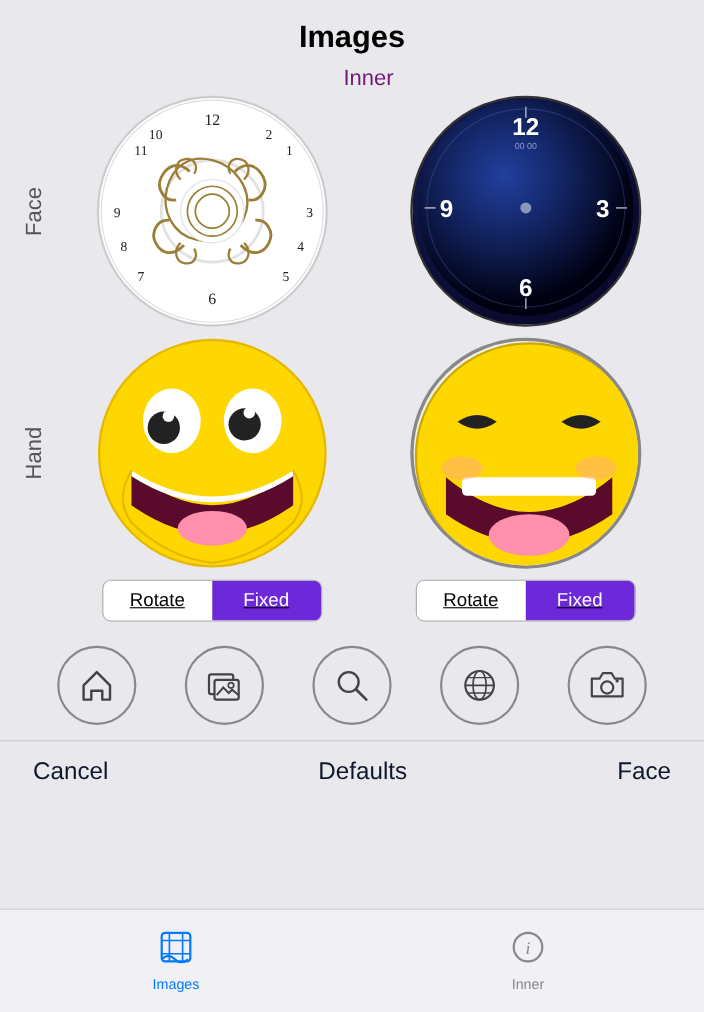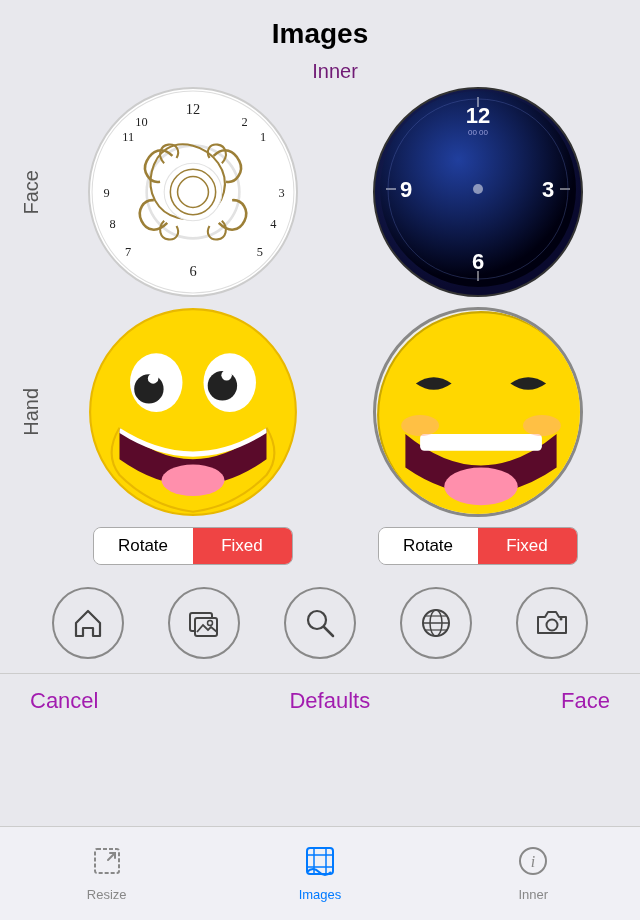--- a/index.html
+++ b/index.html
@@ -105,35 +105,36 @@
       margin-top: 10px;
       margin-bottom: 14px;
     }
 
     .toggle-group {
       display: flex;
       border: 1.5px solid #aaa;
       border-radius: 8px;
       overflow: hidden;
       width: 200px;
+      text-decoration: underline;
     }
 
     .toggle-btn {
       flex: 1;
       padding: 8px 0;
       text-align: center;
       font-size: 17px;
       cursor: pointer;
       background: #fff;
       color: #000;
       border: none;
     }
 
     .toggle-btn.active {
-      background: #ef4444;
+      background: #6d28d9;
       color: #fff;
     }
 
     
     .icon-row {
       display: flex;
       justify-content: space-around;
       align-items: center;
       padding: 8px 10px 14px;
     }
@@ -156,21 +157,21 @@
     .action-bar {
       display: flex;
       justify-content: space-between;
       align-items: center;
       padding: 14px 30px;
       border-top: 1px solid #ccc;
     }
 
     .action-btn {
       font-size: 22px;
-      color: #a21caf;
+      color: #0f172a;
       background: none;
       border: none;
       cursor: pointer;
     }
 
     
     .tab-bar {
       position: absolute;
       bottom: 0;
       left: 0;
@@ -398,30 +399,20 @@
 
 <div class="action-bar">
   <button class="action-btn">Cancel</button>
   <button class="action-btn">Defaults</button>
   <button class="action-btn">Face</button>
 </div>
 
 <div class="tab-bar">
 
 
-  <div class="tab-item">
-    <span class="tab-icon">
-      <svg width="30" height="30" viewBox="0 0 30 30">
-        <rect x="3" y="3" width="24" height="24" rx="2" fill="none" stroke="#888" stroke-width="2" stroke-dasharray="4,2"></rect>
-        <polyline points="18,7 23,7 23,12" fill="none" stroke="#888" stroke-width="2" stroke-linecap="round"></polyline>
-        <line x1="23" y1="7" x2="16" y2="14" stroke="#888" stroke-width="2" stroke-linecap="round"></line>
-      </svg>
-    </span>
-    <span>Resize</span>
-  </div>
 
   <div class="tab-item active">
     <span class="tab-icon">
       <svg width="30" height="30" viewBox="0 0 30 30">
         <rect x="2" y="2" width="26" height="26" rx="3" fill="none" stroke="#007AFF" stroke-width="2"></rect>
         <line x1="2" y1="9" x2="28" y2="9" stroke="#007AFF" stroke-width="1.5"></line>
         <line x1="2" y1="21" x2="28" y2="21" stroke="#007AFF" stroke-width="1.5"></line>
         <line x1="9" y1="2" x2="9" y2="28" stroke="#007AFF" stroke-width="1.5"></line>
         <line x1="21" y1="2" x2="21" y2="28" stroke="#007AFF" stroke-width="1.5"></line>
 

